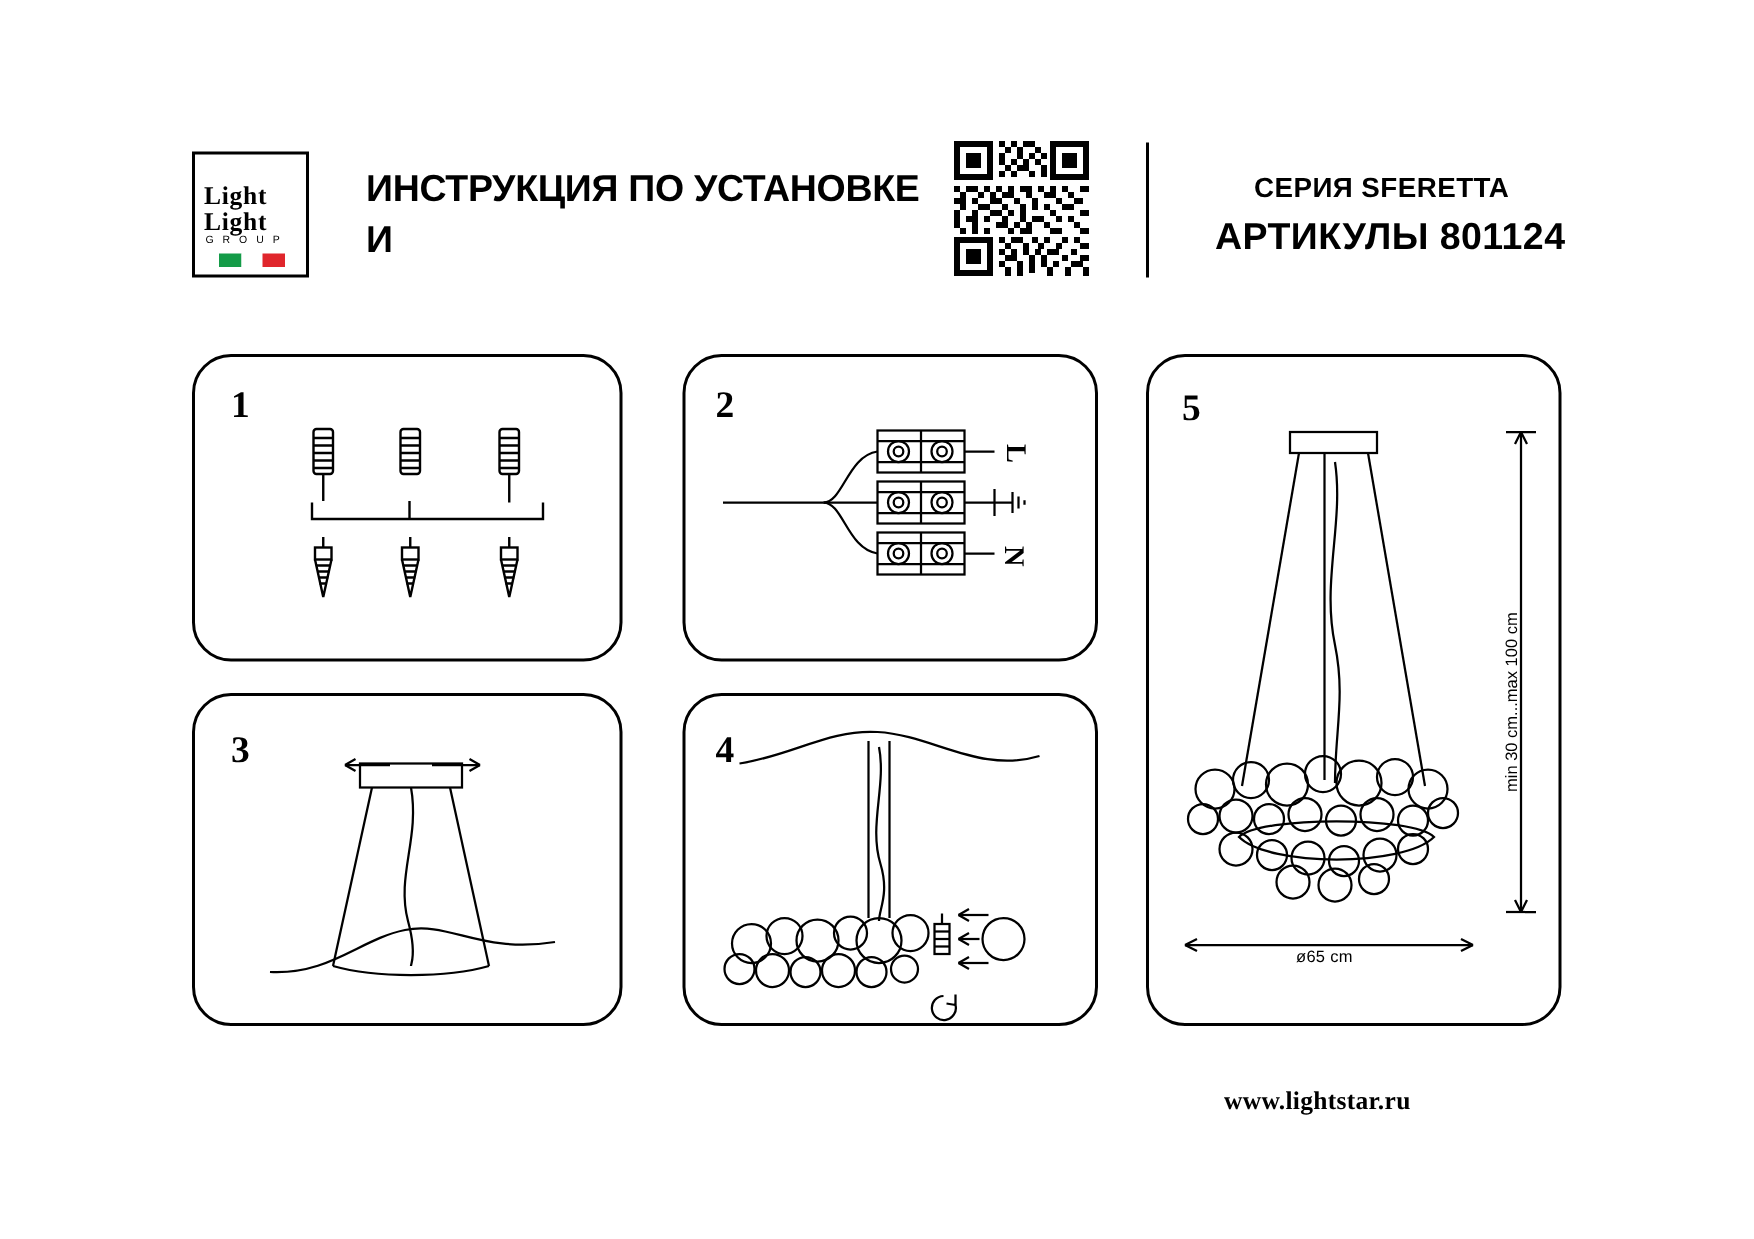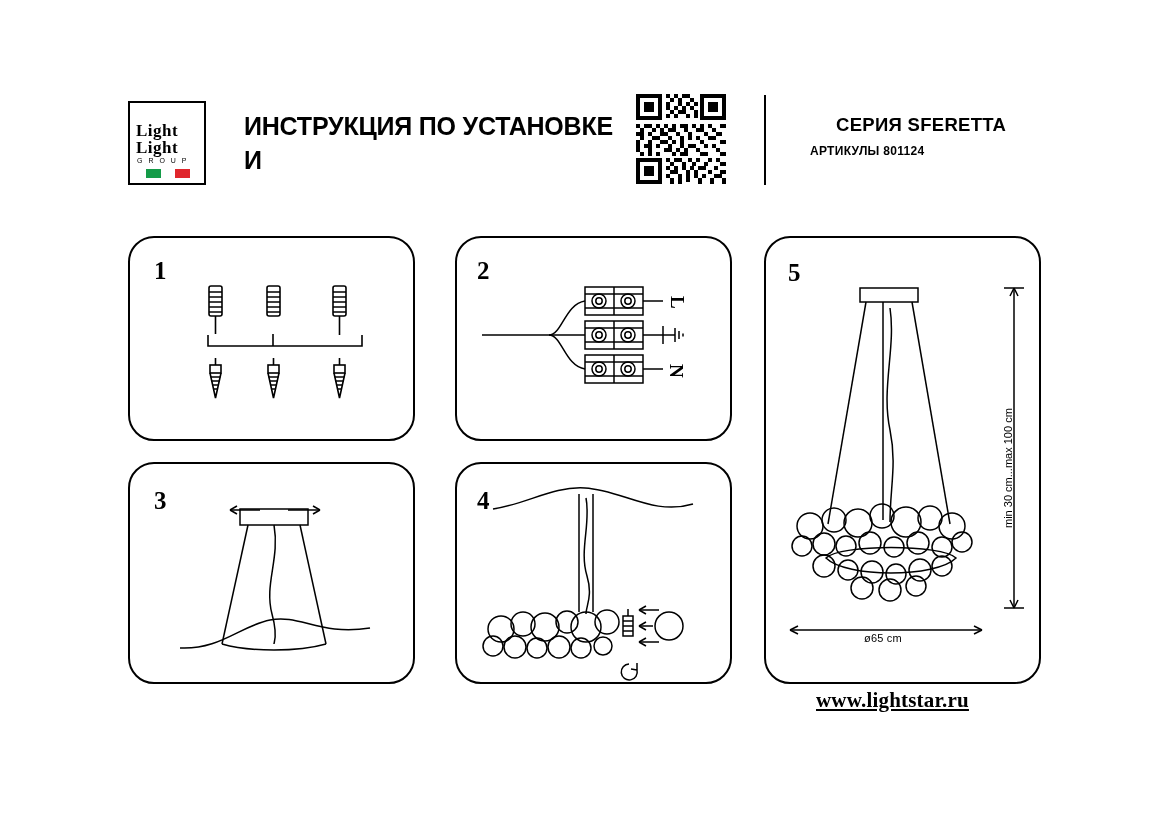--- a/index.html
+++ b/index.html
@@ -93,21 +93,21 @@
     top: 114px;
     font-size: 18.5px;
     font-weight: bold;
     letter-spacing: 0.3px;
     margin-left: 26px;
   }
   .article {
     position: absolute;
     left: 810px;
     top: 144px;
-    font-size: 12px;
+    font-size: 25px;
     font-weight: bold;
     letter-spacing: 0.3px;
   }
 
   
   .panel {
     position: absolute;
     border: 2px solid #000;
     border-radius: 26px;
     box-sizing: border-box;
@@ -125,26 +125,25 @@
   #panel2 { left: 455px; top: 236px; width: 277px; height: 205px; }
   #panel3 { left: 128px; top: 462px; width: 287px; height: 222px; }
   #panel4 { left: 455px; top: 462px; width: 277px; height: 222px; }
   #panel5 { left: 764px; top: 236px; width: 277px; height: 448px; }
 
   .panel svg { position: absolute; left: 0; top: 0; }
 
   .footer-url {
     position: absolute;
     left: 816px;
-    top: 688px;
+    top: 724px;
     font-family: "Liberation Serif", serif;
-    font-size: 21px;
+    font-size: 17px;
     font-weight: bold;
     letter-spacing: 0.2px;
-    text-decoration: underline;
   }
 
   .dim-label {
     position: absolute;
     font-size: 11px;
     letter-spacing: 0.2px;
   }
   .dim-vert {
     position: absolute;
     font-size: 11px;

